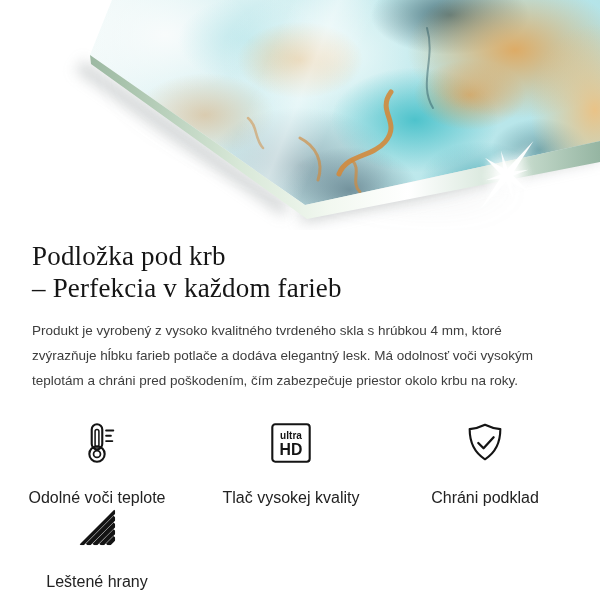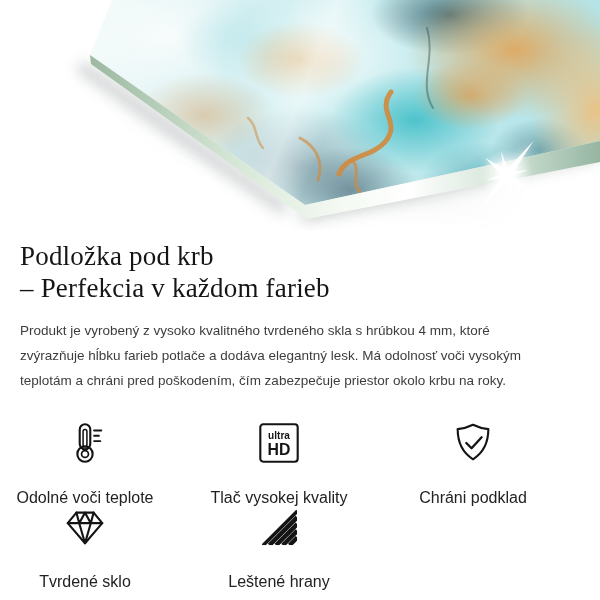--- a/index.html
+++ b/index.html
@@ -38,21 +38,21 @@
   .glass-art svg{position:absolute;left:0;top:0;}
 
   .glass-edge{position:absolute;left:0;top:0;width:600px;height:230px;z-index:3;
     clip-path:polygon(90px 55px,305px 205px,600px 141px,600px 162px,307px 219px,91px 64px);
     background:linear-gradient(to right,#7d9c88 0%,#a7c2ab 20%,#d8e8d8 40%,#f2f8f0 55%,#ffffff 68%,#cfe2d4 85%,#95b5a2 100%);}
 
   .sparkle{position:absolute;left:452px;top:128px;z-index:4;
     filter:drop-shadow(0 0 4px rgba(255,255,255,.95));}
 
   
-  .content{position:relative;padding:0 20px;}
+  .content{position:relative;padding:0 32px;}
   .title{margin:10px 0 0;font-family:"Liberation Serif","DejaVu Serif",serif;font-weight:500;
          font-size:27px;line-height:32px;color:#151515;letter-spacing:.2px;}
   .t-line{display:block;}
   .desc{margin:14px 0 16px;max-width:522px;font-size:13.5px;line-height:25px;color:#3d3d3d;}
 
   
   .features{width:582px;margin:27px 0 0 -32px;display:grid;
             grid-template-columns:repeat(3,1fr);row-gap:14px;}
   .feature{display:flex;flex-direction:column;align-items:center;height:70px;}
   .icon-wrap{height:48px;display:flex;align-items:center;justify-content:flex-start;}
@@ -138,33 +138,20 @@
           <svg width="46" height="46" viewBox="0 0 48 48">
             <g class="ic">
               <path d="M24 5 C29 7.5 34.5 9 40 9.5 C40 23.5 34.5 34.5 24 41 C13.5 34.5 8 23.5 8 9.5 C13.5 9 19 7.5 24 5 Z"></path>
               <path d="M17 24 L22.5 29.5 L33 18" stroke-width="2.4"></path>
             </g>
           </svg>
         </div>
         <div class="feature-label">Chráni podklad</div>
       </div>
 
-      <div class="feature">
-        <div class="icon-wrap">
-          <svg width="46" height="46" viewBox="0 0 48 48">
-            <g class="ic" stroke-width="2">
-              <path d="M15 9 H33 L42 20 L24 41 L6 20 Z"></path>
-              <path d="M6 20 H42"></path>
-              <path d="M15 9 L18 20 M24 9 L18 20 M24 9 L30 20 M33 9 L30 20"></path>
-              <path d="M18 20 L24 41 M30 20 L24 41"></path>
-            </g>
-          </svg>
-        </div>
-        <div class="feature-label">Tvrdené sklo</div>
-      </div>
 
       <div class="feature">
         <div class="icon-wrap">
           <svg width="46" height="46" viewBox="0 0 48 48">
             <defs>
               <clipPath id="tri-clip">
                   <path d="M5 43 L43 5 L43 43 Z"></path>
                 </clipPath>
             </defs>
             <g clip-path="url(#tri-clip)" stroke="#141414" stroke-width="4.6">

